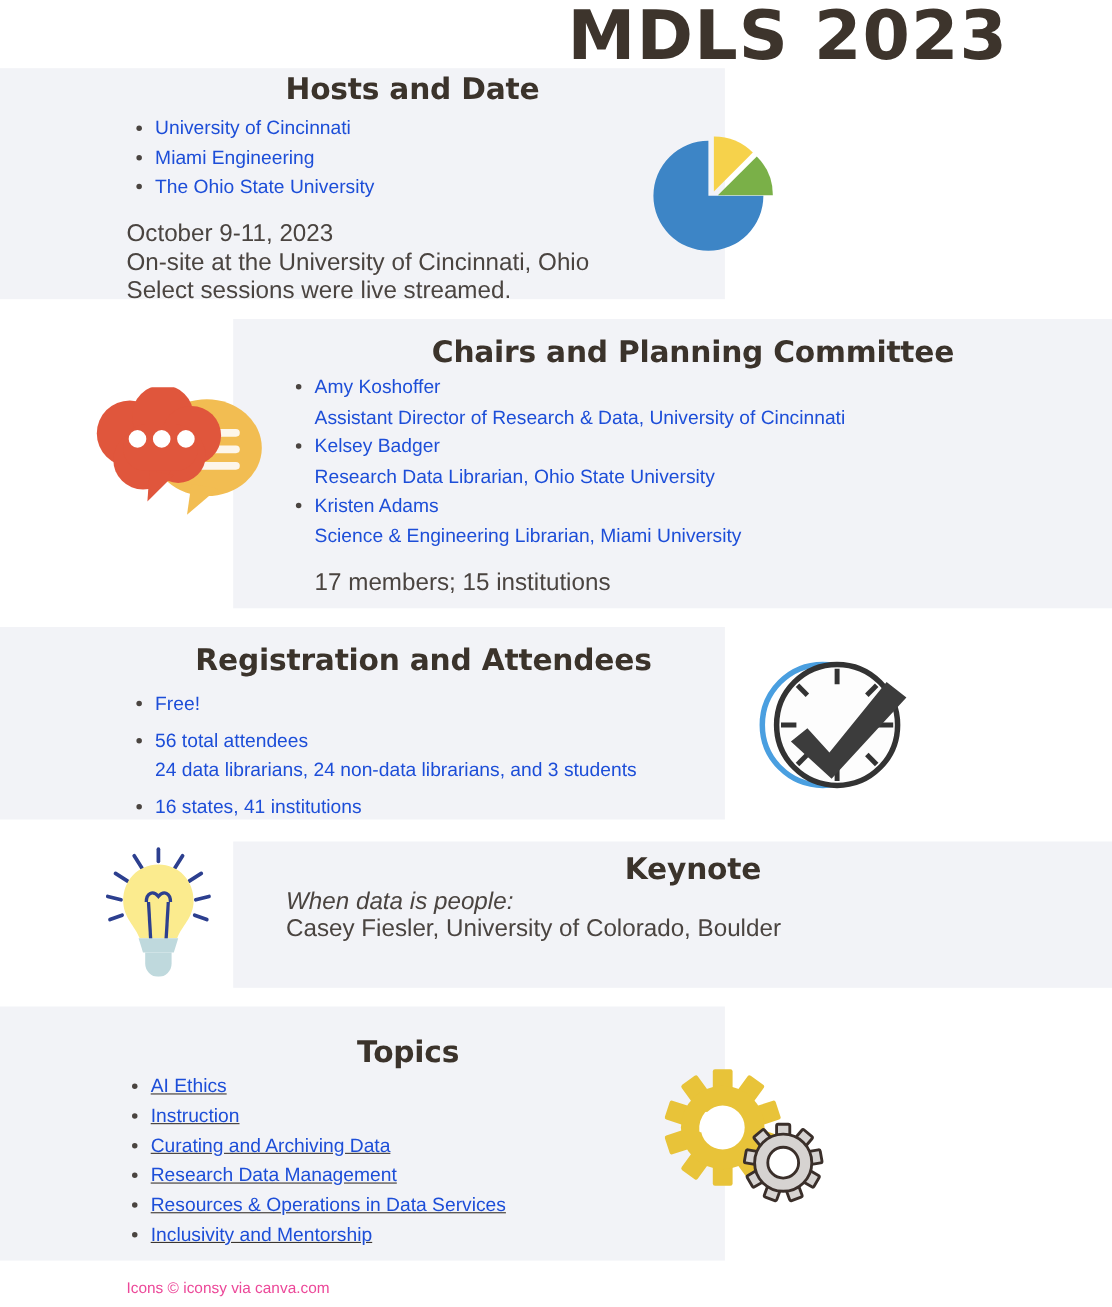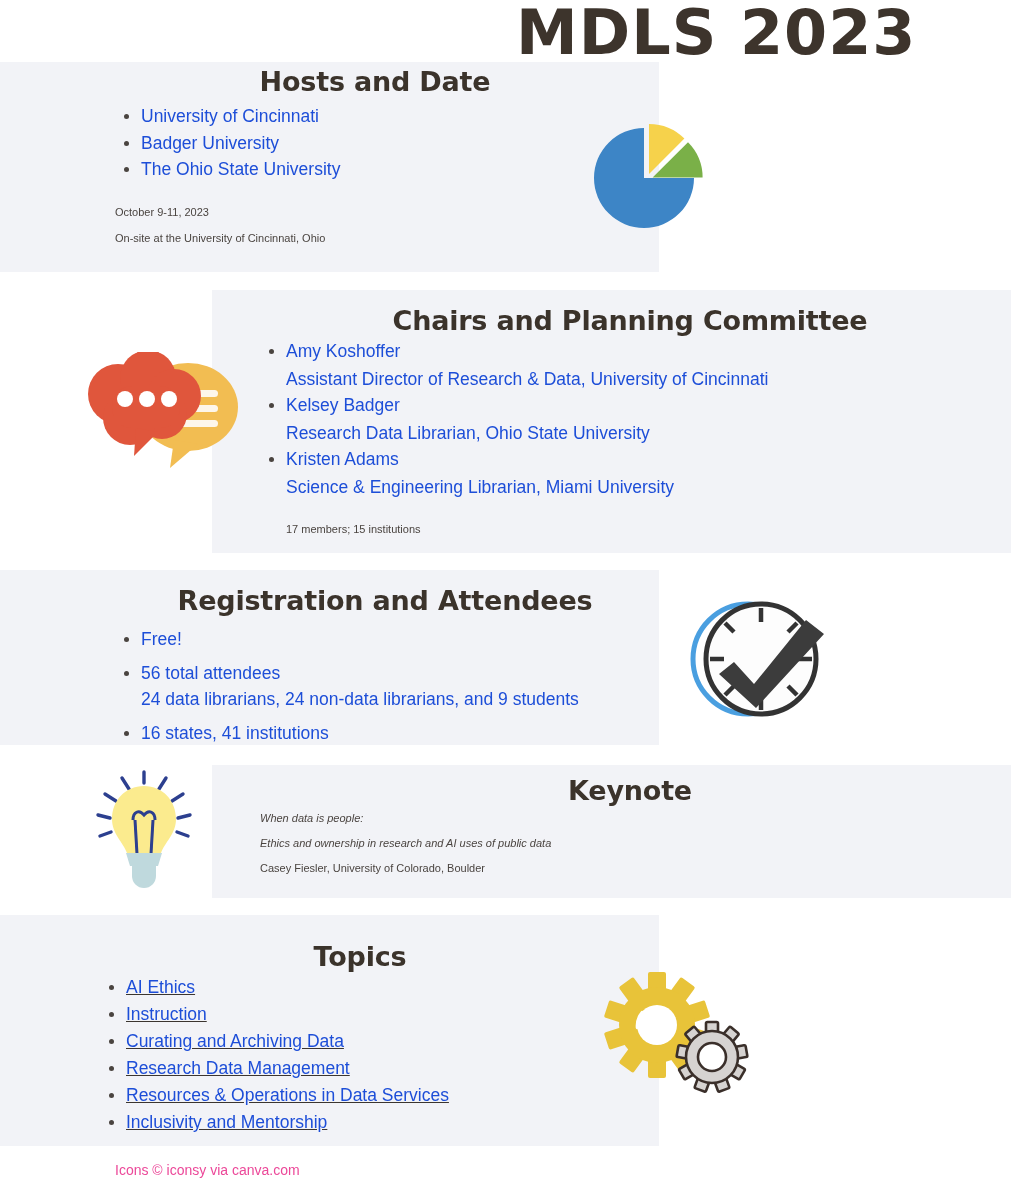--- a/index.html
+++ b/index.html
@@ -70,34 +70,34 @@
     height: 5px;
     border-radius: 50%;
     background: #4a4440;
   }
   ul.bullets > li .sub {
     display: block;
     font-size: 17.5px;
     line-height: 26.5px;
   }
   .para {
-    font-size: 11px;
+    font-size: 22px;
     line-height: 26px;
     color: #4a4440;
     margin: 0;
   }
   .para.spaced { margin-top: 16px; }
   .ital { font-style: italic; }
 
   
   #hosts-block        { left: 115px; top: 66px;  width: 520px; }
   #chairs-block       { left: 260px; top: 305px; width: 740px; }
   #registration-block { left: 115px; top: 585px; width: 540px; }
   #keynote-block      { left: 260px; top: 775px; width: 740px; }
-  #topics-block       { left: 100px; top: 941px; width: 520px; }
+  #topics-block       { left: 111px; top: 941px; width: 520px; }
 
   #hosts-block ul.bullets { margin-top: 6px; }
   #registration-block ul.bullets { margin-top: 10px; }
   #registration-block ul.bullets > li { margin-bottom: 7px; }
   #registration-block ul.bullets > li:last-child { margin-bottom: 0; }
   #topics-block ul.bullets { margin-top: 2px; text-decoration: underline; }
   #topics-block ul.bullets > li { line-height: 27px; }
   #chairs-block ul.bullets { margin-top: 2px; }
   #chairs-block ul.bullets > li { line-height: 27.5px; }
   #keynote-block .para { line-height: 25px; }
@@ -127,25 +127,26 @@
 <div class="panel" id="panel-registration"></div>
 <div class="panel" id="panel-keynote"></div>
 <div class="panel" id="panel-topics"></div>
 
 <div id="title">MDLS 2023</div>
 
 <div class="block" id="hosts-block">
   <h2 class="head">Hosts and Date</h2>
   <ul class="bullets">
     <li><span>University of Cincinnati</span></li>
-    <li><span>Badger University</span></li>
+    <li><span>Miami Engineering</span></li>
     <li><span>The Ohio State University</span></li>
   </ul>
   <p class="para spaced">October 9-11, 2023</p>
   <p class="para">On-site at the University of Cincinnati, Ohio</p>
+  <p class="para">Select sessions were live streamed.</p>
 </div>
 
 <div class="icon" id="icon-pie">
   <svg width="135" height="135" viewBox="0 0 135 135">
     <path d="M64 18 A 50 50 0 1 0 114 68 L 64 68 Z" fill="#3d85c6"></path>
     <path d="M69 14 L 69 64 L 104.4 28.6 A 50 50 0 0 0 69 14 Z" fill="#f6d24b"></path>
     <path d="M108 32.2 L 72.6 67.6 L 122.6 67.6 A 50 50 0 0 0 108 32.2 Z" fill="#7ab048"></path>
   </svg>
 </div>
 
@@ -195,21 +196,21 @@
 </div>
 
 <div class="block" id="registration-block">
   <h2 class="head">Registration and Attendees</h2>
   <ul class="bullets">
     <li>
       <span>Free!</span>
     </li>
     <li>
       <span>56 total attendees</span>
-      <span class="sub">24 data librarians, 24 non-data librarians, and 9 students</span>
+      <span class="sub">24 data librarians, 24 non-data librarians, and 3 students</span>
     </li>
     <li>
       <span>16 states, 41 institutions</span>
     </li>
   </ul>
 </div>
 
 <div class="icon" id="icon-clock">
   <svg width="142" height="135" viewBox="0 0 142 135">
     <circle cx="62" cy="67" r="55" fill="none" stroke="#4a9fe0" stroke-width="5"></circle>
@@ -224,21 +225,20 @@
       <line x1="111" y1="31" x2="102" y2="40"></line>
       <line x1="48" y1="94" x2="39" y2="103"></line>
     </g>
     <path d="M48 70 L 68 92 L 120 28 L 138 42 L 70 116 L 33 82 Z" fill="#3c3c3c"></path>
   </svg>
 </div>
 
 <div class="block" id="keynote-block">
   <h2 class="head">Keynote</h2>
   <p class="para ital">When data is people:</p>
-  <p class="para ital">Ethics and ownership in research and AI uses of public data</p>
   <p class="para">Casey Fiesler, University of Colorado, Boulder</p>
 </div>
 
 <div class="icon" id="icon-bulb">
   <svg width="105" height="120" viewBox="0 0 105 120">
     <g stroke="#2c3f8f" stroke-width="3.4" stroke-linecap="round">
       <line x1="52" y1="4" x2="52" y2="15"></line>
       <line x1="30" y1="10" x2="37" y2="21"></line>
       <line x1="74" y1="10" x2="67" y2="21"></line>
       <line x1="13" y1="26" x2="24" y2="33"></line>

